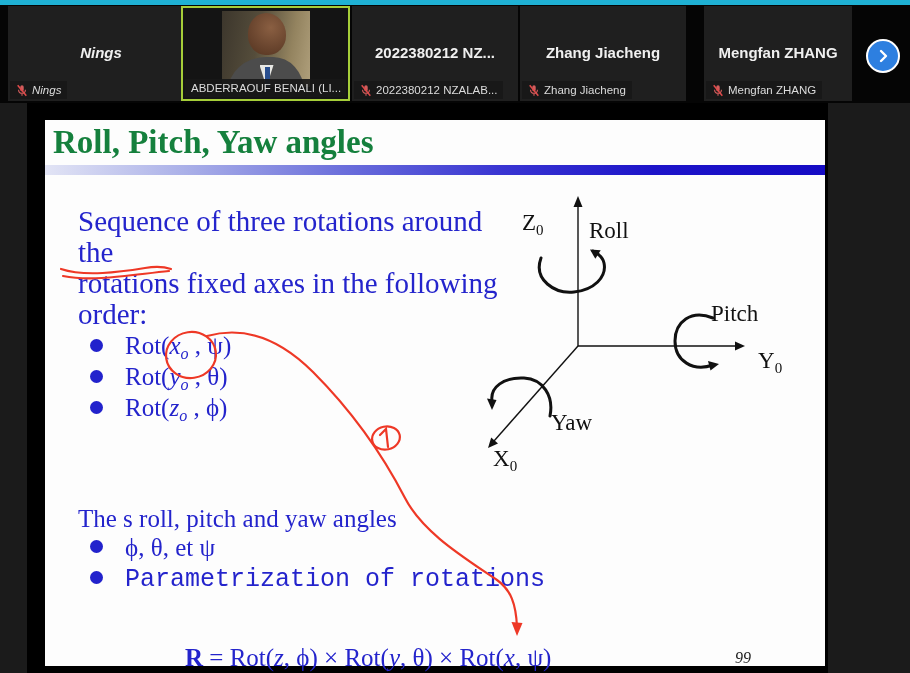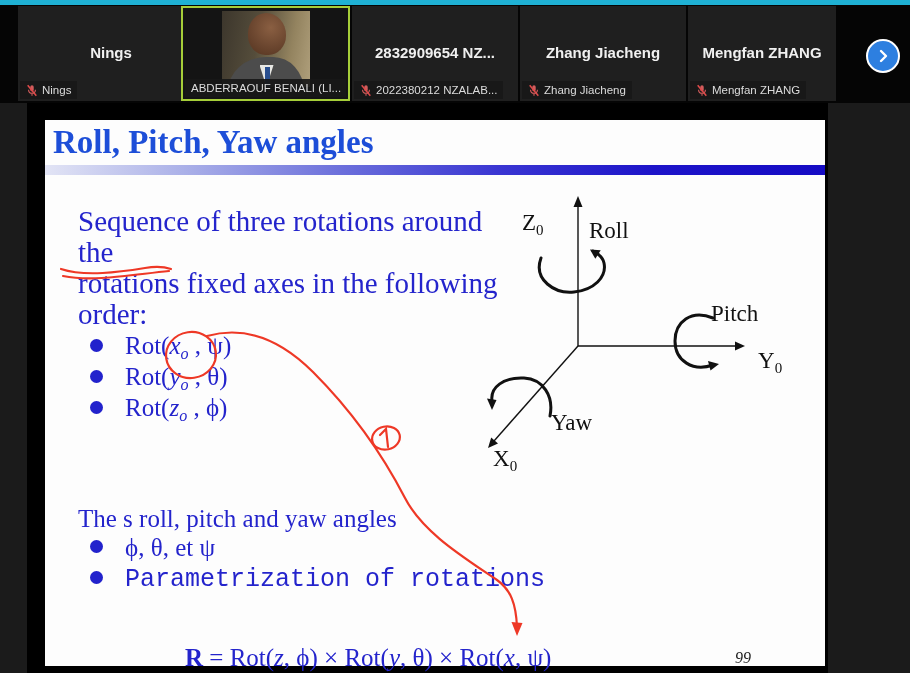--- a/index.html
+++ b/index.html
@@ -32,21 +32,21 @@
   .p-tie { position:absolute; left:43px; bottom:0; width:5px; height:20px; background:#2a4f8f; }
 
   .next-btn { position:absolute; left:866px; top:34px; width:34px; height:34px; border-radius:50%;
               background:#2d7fe0; border:2.5px solid #ffffff; cursor:pointer;
               display:flex; align-items:center; justify-content:center; }
 
   
   .share-area { position:absolute; left:27px; top:103px; width:801px; height:570px; background:#000; }
   .slide { position:absolute; left:18px; top:17px; width:780px; height:546px; background:#fdfdfd;
            font-family:"Liberation Serif", serif; color:#2424cc; }
-  .slide-title { position:absolute; left:8px; top:4px; font-size:33px; font-weight:bold; color:#1d4ed8; }
+  .slide-title { position:absolute; left:8px; top:4px; font-size:33px; font-weight:bold; color:#15803d; }
   .title-bar { position:absolute; left:0; top:45px; width:780px; height:10px;
                background:linear-gradient(to right,#e2e4f5 0%,#aab0e8 18%,#6b6fdb 38%,#3a36d2 58%,#1d14c9 78%,#150bc4 100%); }
   .para { position:absolute; left:33px; top:86px; width:440px; font-size:29px; line-height:31px; }
   .row { position:absolute; left:45px; display:flex; align-items:baseline; }
   .bullet { width:13px; height:13px; border-radius:50%; background:#2222cc; margin-right:22px;
             position:relative; top:-2px; align-self:center; }
   .li-text { font-size:25px; }
   .v { font-style:italic; }
   .sub { font-style:italic; font-size:16px; vertical-align:-5px; }
   .heading2 { position:absolute; left:33px; top:385px; font-size:25px; }
@@ -57,21 +57,21 @@
   .overlay { position:absolute; left:0; top:0; width:780px; height:546px; pointer-events:none; }
 </style>
 </head>
 <body>
 
 <div class="screen">
   <div class="share-topline"></div>
 
   <div class="strip">
 
-    <div class="tile" style="left:18px; width:186px;">
+    <div class="tile" style="left:8px; width:186px;font-style:italic;">
       <div class="tile-name">Nings</div>
       <div class="chip">
         <svg class="mic" viewBox="0 0 14 14">
           <rect x="5" y="1" width="4" height="7" rx="2" fill="#d25c5c"></rect>
           <path d="M3 6 a4 4.2 0 0 0 8 0" stroke="#d25c5c" stroke-width="1.3" fill="none"></path>
           <line x1="7" y1="10.5" x2="7" y2="13" stroke="#d25c5c" stroke-width="1.3"></line>
           <line x1="2" y1="1" x2="12" y2="13" stroke="#e04b4b" stroke-width="1.8"></line>
         </svg>
         <span>Nings</span>
       </div>
@@ -83,21 +83,21 @@
         <div class="p-suit"></div>
         <div class="p-shirt"></div>
         <div class="p-tie"></div>
       </div>
       <div class="chip" style="right:2px;">
         <span>ABDERRAOUF BENALI (LI...</span>
       </div>
     </div>
 
     <div class="tile" style="left:352px; width:166px;">
-      <div class="tile-name">2832909654  NZ...</div>
+      <div class="tile-name">2022380212  NZ...</div>
       <div class="chip">
         <svg class="mic" viewBox="0 0 14 14">
           <rect x="5" y="1" width="4" height="7" rx="2" fill="#d25c5c"></rect>
           <path d="M3 6 a4 4.2 0 0 0 8 0" stroke="#d25c5c" stroke-width="1.3" fill="none"></path>
           <line x1="7" y1="10.5" x2="7" y2="13" stroke="#d25c5c" stroke-width="1.3"></line>
           <line x1="2" y1="1" x2="12" y2="13" stroke="#e04b4b" stroke-width="1.8"></line>
         </svg>
         <span>2022380212 NZALAB...</span>
       </div>
     </div>
@@ -109,21 +109,21 @@
           <rect x="5" y="1" width="4" height="7" rx="2" fill="#d25c5c"></rect>
           <path d="M3 6 a4 4.2 0 0 0 8 0" stroke="#d25c5c" stroke-width="1.3" fill="none"></path>
           <line x1="7" y1="10.5" x2="7" y2="13" stroke="#d25c5c" stroke-width="1.3"></line>
           <line x1="2" y1="1" x2="12" y2="13" stroke="#e04b4b" stroke-width="1.8"></line>
         </svg>
 
         <span>Zhang Jiacheng</span>
       </div>
     </div>
 
-    <div class="tile" style="left:688px; width:148px;">
+    <div class="tile" style="left:704px; width:148px;">
       <div class="tile-name">Mengfan ZHANG</div>
       <div class="chip">
         <svg class="mic" viewBox="0 0 14 14">
           <rect x="5" y="1" width="4" height="7" rx="2" fill="#d25c5c"></rect>
           <path d="M3 6 a4 4.2 0 0 0 8 0" stroke="#d25c5c" stroke-width="1.3" fill="none"></path>
           <line x1="7" y1="10.5" x2="7" y2="13" stroke="#d25c5c" stroke-width="1.3"></line>
           <line x1="2" y1="1" x2="12" y2="13" stroke="#e04b4b" stroke-width="1.8"></line>
         </svg>
         <span>Mengfan ZHANG</span>
       </div>

